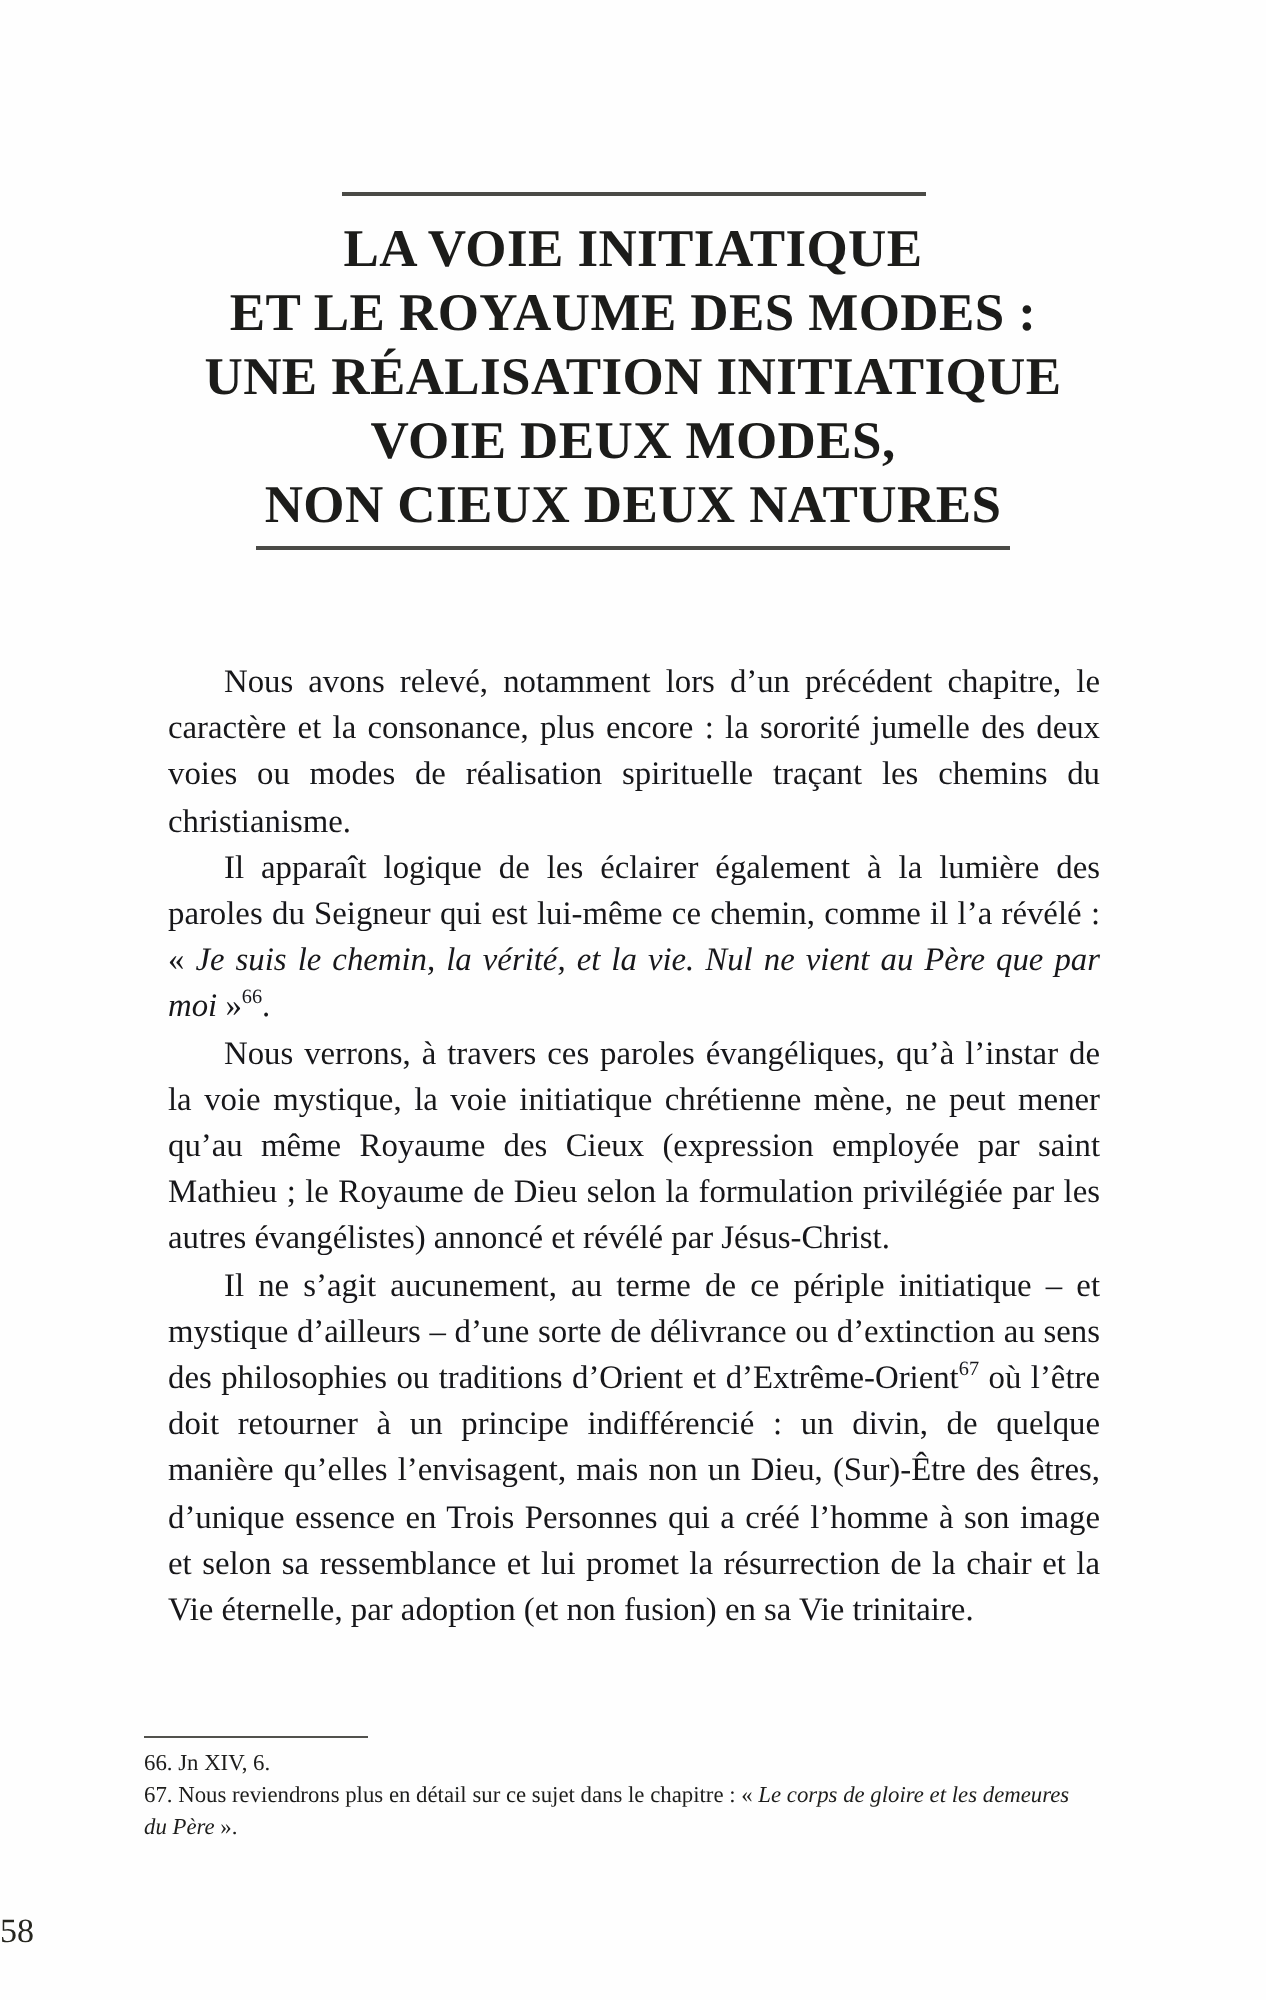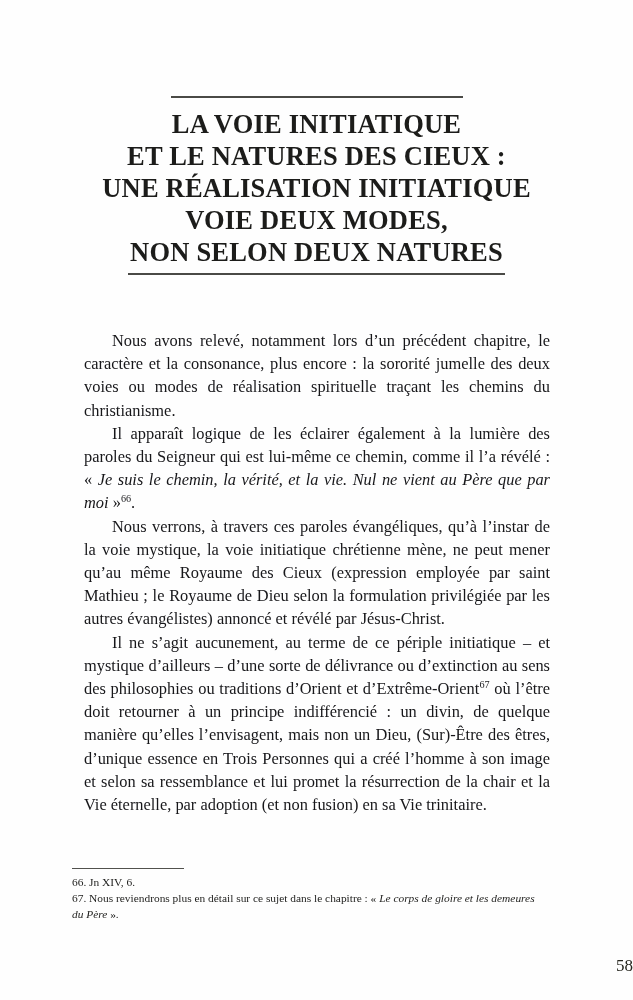--- a/index.html
+++ b/index.html
@@ -120,40 +120,40 @@
     color: #1d1d1b;
     font-family: "Liberation Serif", "DejaVu Serif", serif;
   }
 
   
   .folio {
     position: absolute;
     left: 0;
     top: 955px;
     width: 633px;
-    text-align: right;
+    text-align: left;
     font-size: 17px;
     line-height: 22px;
     color: #26261f;
     font-family: "Liberation Serif", "DejaVu Serif", serif;
   }
 </style>
 </head>
 <body>
 
 <div class="page">
 
   <div class="title-block">
     <div class="rule-top"></div>
     <h1 class="chapter-title">
       <span class="tline">LA VOIE INITIATIQUE</span>
-      <span class="tline">ET LE NATURES DES CIEUX :</span>
+      <span class="tline">ET LE ROYAUME DES MODES :</span>
       <span class="tline">UNE RÉALISATION INITIATIQUE</span>
       <span class="tline">VOIE DEUX MODES,</span>
-      <span class="tline">NON SELON DEUX NATURES</span>
+      <span class="tline">NON CIEUX DEUX NATURES</span>
     </h1>
     <div class="rule-bottom"></div>
   </div>
 
   <div class="body-block">
 
     <p class="para"><span>Nous avons relevé, notamment lors d’un précédent chapitre, le caractère et la consonance, plus encore : la sororité jumelle des deux voies ou modes de réalisation spirituelle traçant les chemins du christianisme.</span></p>
 
     <p class="para"><span>Il apparaît logique de les éclairer également à la lumière des paroles du Seigneur qui est lui-même ce chemin, comme il l’a révélé : « </span><span class="it">Je suis le chemin, la vérité, et la vie. Nul ne vient au Père que par moi</span><span> »</span><sup class="fn">66</sup><span>.</span></p>
 

